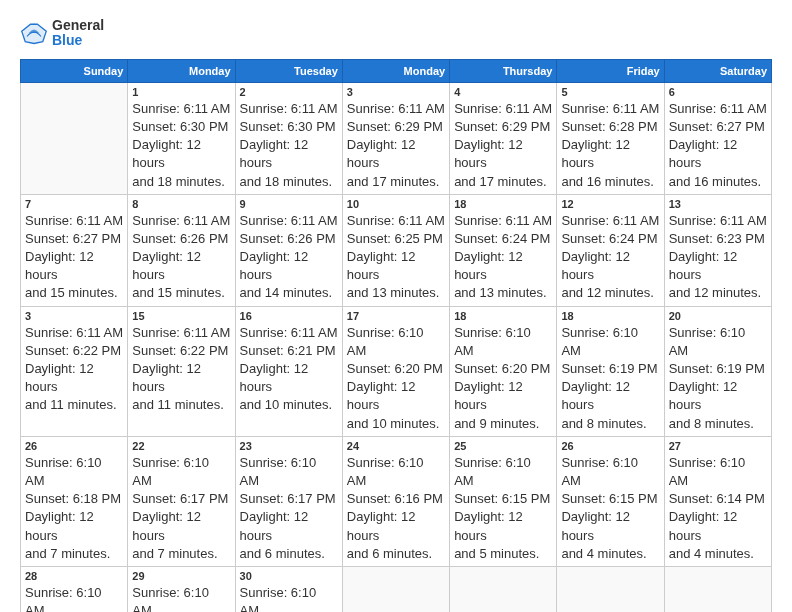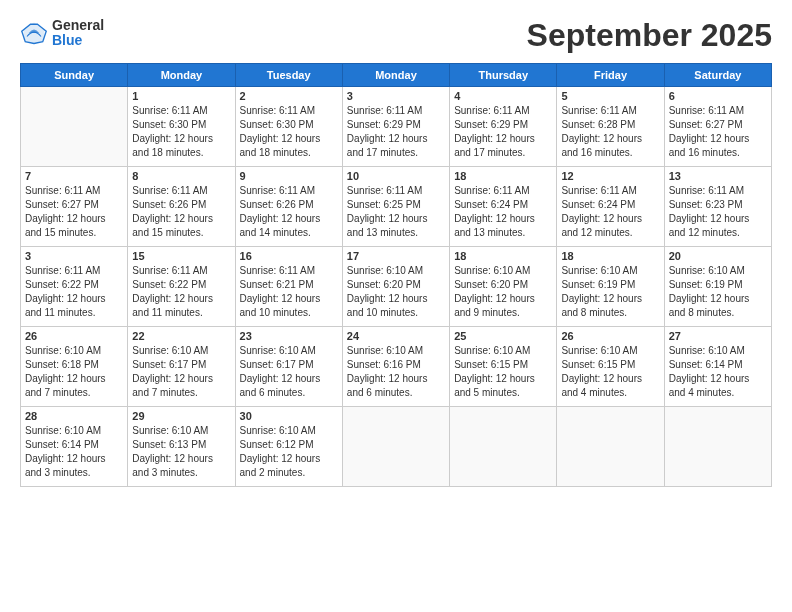--- a/index.html
+++ b/index.html
@@ -66,21 +66,21 @@
       border-collapse: collapse;
       width: 100%;
       table-layout: fixed;
     }
     .calendar th {
       background: #2176d2;
       color: #fff;
       font-size: 11px;
       font-weight: bold;
       padding: 5px 4px;
-      text-align: center;
+      text-align: right;
       border: 1px solid #1a60b0;
     }
     .calendar td {
       border: 1px solid #ccc;
       vertical-align: top;
       padding: 3px 4px;
       font-size: 9px;
       color: #333;
       height: 80px;
       background: #fff;
@@ -89,21 +89,21 @@
       background: #f9f9f9;
     }
     .day-num {
       font-size: 11px;
       font-weight: bold;
       color: #333;
       display: block;
       margin-bottom: 2px;
     }
     .cell-text {
-      font-size: 10px;
+      font-size: 13px;
       line-height: 1.4;
       color: #333;
     }
   </style>
 </head>
 <body>
 
 <div class="page">
   <div class="header">
     <div class="logo">
@@ -112,21 +112,20 @@
         <polygon points="20,6 30,14 26,26 16,28 6,26 2,14 12,6" fill="none" stroke="#2176d2" stroke-width="1.5"></polygon>
         <path d="M10 16 Q16 8 22 16" fill="#2176d2" opacity="0.7"></path>
         <path d="M8 20 Q16 10 24 20" fill="none" stroke="#2176d2" stroke-width="1.2"></path>
       </svg>
       <div class="logo-text">
         <span class="logo-general">General</span>
         <span class="logo-blue">Blue</span>
       </div>
     </div>
     <div class="title-block">
-      <div class="month-title">September 2025</div>
     </div>
   </div>
 
   <table class="calendar">
     <thead>
       <tr>
         <th>Sunday</th>
         <th>Monday</th>
         <th>Tuesday</th>
         <th>Monday</th>

